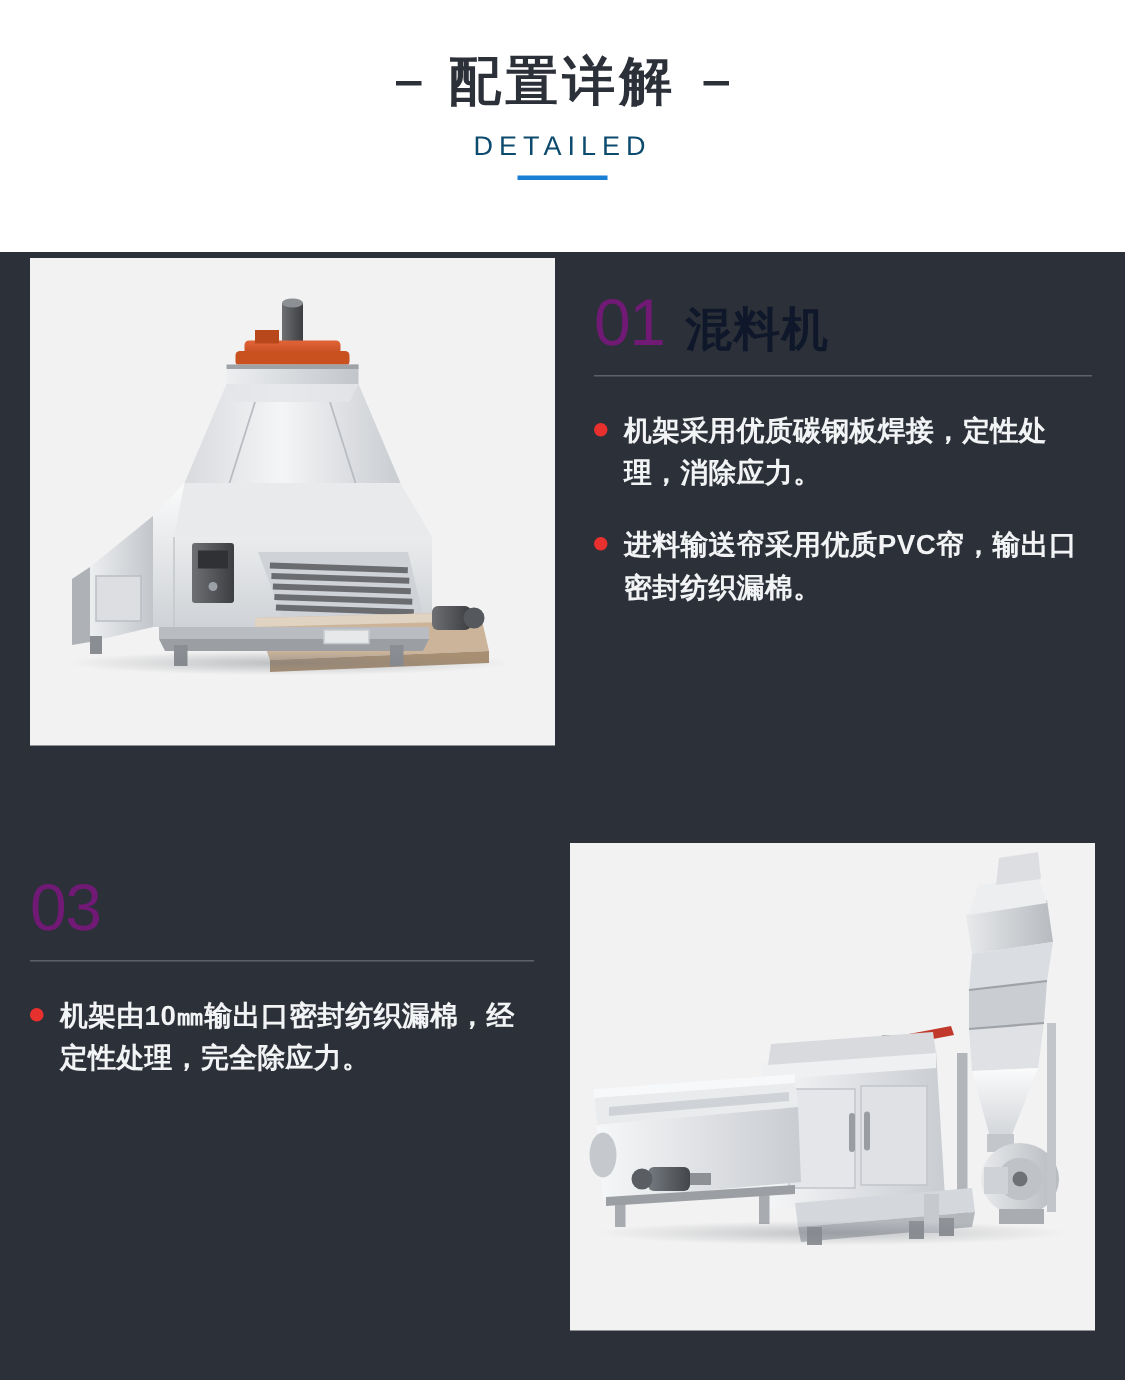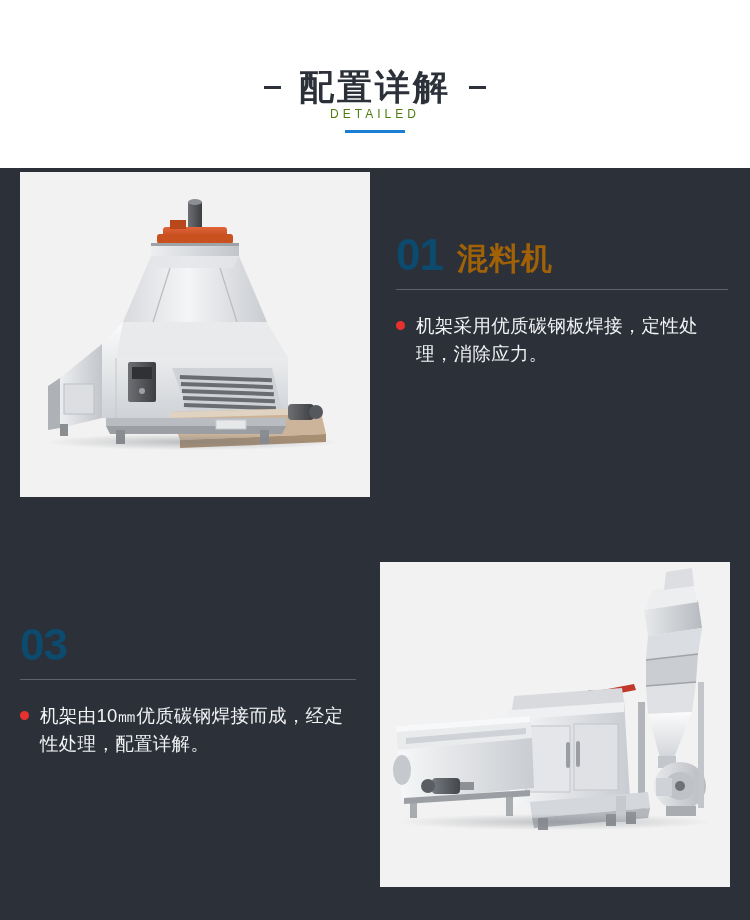--- a/index.html
+++ b/index.html
@@ -19,40 +19,39 @@
     width: 750px;
     padding-top: 36px;
     text-align: center;
     background: #ffffff;
   }
   .header-title-row {
     display: flex;
     align-items: center;
     justify-content: center;
     gap: 18px;
-    margin-top: 32px;
   }
   .dash {
     display: inline-block;
     width: 17px;
     height: 3px;
     background: #2c3038;
   }
   .header-title {
     font-size: 35px;
     font-weight: bold;
     letter-spacing: 3px;
     color: #2c3038;
     line-height: 1.1;
   }
   .header-sub {
-    margin-top: 0;
-    font-size: 12px;
+    margin-top: 12px;
+    font-size: 18px;
     letter-spacing: 4px;
-    color: #4d7c0f;
+    color: #0c4a6e;
     font-weight: normal;
   }
   .header-rule {
     margin: 9px auto 0 auto;
     width: 60px;
     height: 3px;
     background: #1a7fd4;
   }
 
   
@@ -81,42 +80,42 @@
   .sec-2 { left: 20px;  top: 586px; width: 336px; }
 
   .sec-head {
     display: flex;
     align-items: flex-end;
     gap: 14px;
     padding-bottom: 14px;
   }
   .sec-num {
     font-size: 44px;
-    font-weight: bold;
-    color: #0c4a6e;
+    font-weight: normal;
+    color: #701a75;
     line-height: 0.9;
     letter-spacing: -1px;
-    margin-top: 39px;
   }
   .sec-name {
     font-size: 31px;
     font-weight: bold;
-    color: #a16207;
+    color: #0f172a;
     line-height: 1;
     letter-spacing: 1px;
     padding-bottom: 1px;
   }
   .sec-rule {
     height: 1px;
     background: #5c626c;
     width: 100%;
   }
   .bullets {
     list-style: none;
     margin-top: 22px;
+    font-weight: bold;
   }
   .bullet {
     display: flex;
     align-items: flex-start;
     gap: 11px;
     margin-bottom: 19px;
   }
   .dot {
     flex: 0 0 auto;
     width: 9px;
@@ -250,32 +249,36 @@
   <div class="sec-head">
     <span class="sec-num">01</span>
     <span class="sec-name">混料机</span>
   </div>
   <div class="sec-rule"></div>
   <ul class="bullets">
     <li class="bullet">
       <span class="dot"></span>
       <span class="bullet-text">机架采用优质碳钢板焊接，定性处理，消除应力。</span>
     </li>
+    <li class="bullet">
+      <span class="dot"></span>
+      <span class="bullet-text">进料输送帘采用优质PVC帘，输出口密封纺织漏棉。</span>
+    </li>
   </ul>
 </div>
 
 <div class="sec sec-2">
   <div class="sec-head">
     <span class="sec-num">03</span>
   </div>
   <div class="sec-rule"></div>
   <ul class="bullets">
     <li class="bullet">
       <span class="dot"></span>
-      <span class="bullet-text">机架由10㎜优质碳钢焊接而成，经定性处理，配置详解。</span>
+      <span class="bullet-text">机架由10㎜输出口密封纺织漏棉，经定性处理，完全除应力。</span>
     </li>
   </ul>
 </div>
 
 <div class="photo photo-2">
   <div class="op-wrap">
     <div class="op-shadow"></div>
     <svg width="350" height="325" viewBox="0 0 350 325">
       <defs>
         <linearGradient id="ogA" x1="0" y1="0" x2="1" y2="0">

